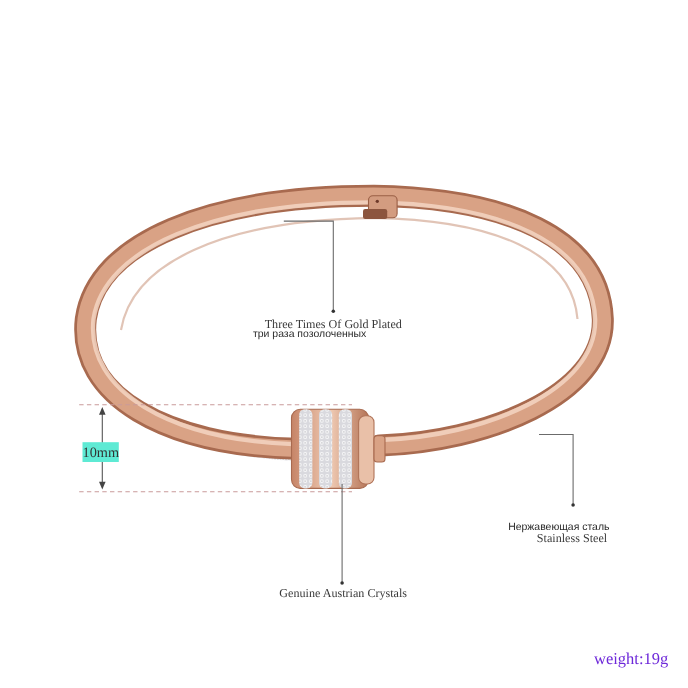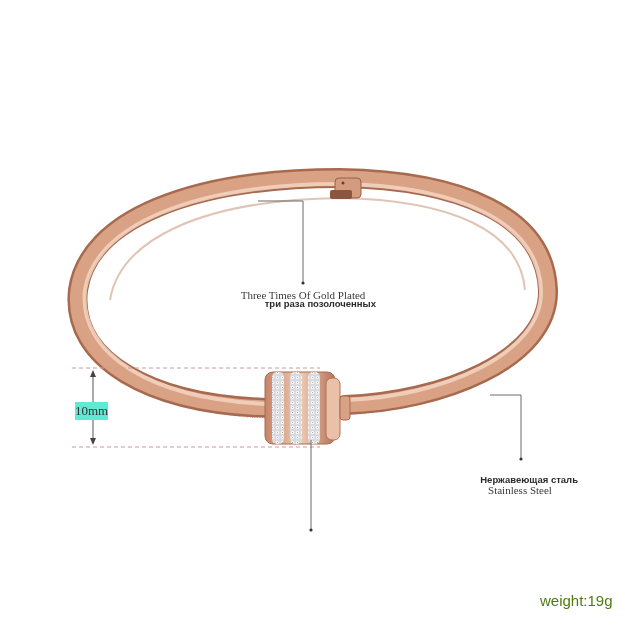--- a/index.html
+++ b/index.html
@@ -13,38 +13,37 @@
       white-space: nowrap;
       text-align: center;
       line-height: 12px;
     }
     .label-ru {
       position: absolute;
       font-family: "Liberation Sans", "DejaVu Sans", sans-serif;
       font-size: 9.5px;
       color: #2a2a2a;
       white-space: nowrap;
-      text-align: right;
+      text-align: left;
       line-height: 11px;
-      font-weight: bold;
     }
     .dim-label {
       position: absolute;
       font-family: "Liberation Serif", "DejaVu Serif", serif;
       font-size: 13px;
       color: #333333;
       white-space: nowrap;
       background: #5eead4;
       padding: 1px 0;
     }
     .weight-label {
       position: absolute;
-      font-family: Liberation Sans, sans-serif;
+      font-family: Liberation Serif, serif;
       font-size: 15px;
-      color: #4d7c0f;
+      color: #6d28d9;
       white-space: nowrap;
     }
   </style>
 </head>
 <body>
 
 <div class="stage">
   <svg width="625" height="625" viewBox="0 0 625 625">
     <defs>
       <linearGradient id="tubeGrad" x1="0" y1="0" x2="0" y2="1">
@@ -111,15 +110,16 @@
   </svg>
 
   <div class="label-en" style="left:230px; top:289px; width:146px;">Three Times Of Gold Plated</div>
   <div class="label-ru" style="left:230px; top:298px; width:146px;">три раза позолоченных</div>
 
   <div class="dim-label" style="left:75px; top:402px;">10mm</div>
 
   <div class="label-en" style="left:470px; top:484px; width:100px;">Stainless Steel</div>
   <div class="label-ru" style="left:462px; top:474px; width:116px;">Нержавеющая сталь</div>
 
+  <div class="label-en" style="left:230px; top:534px; width:164px;">Genuine Austrian Crystals</div>
 
   <div class="weight-label" style="left:540px; top:592px;">weight:19g</div>
 </div>
 
 </body></html>

